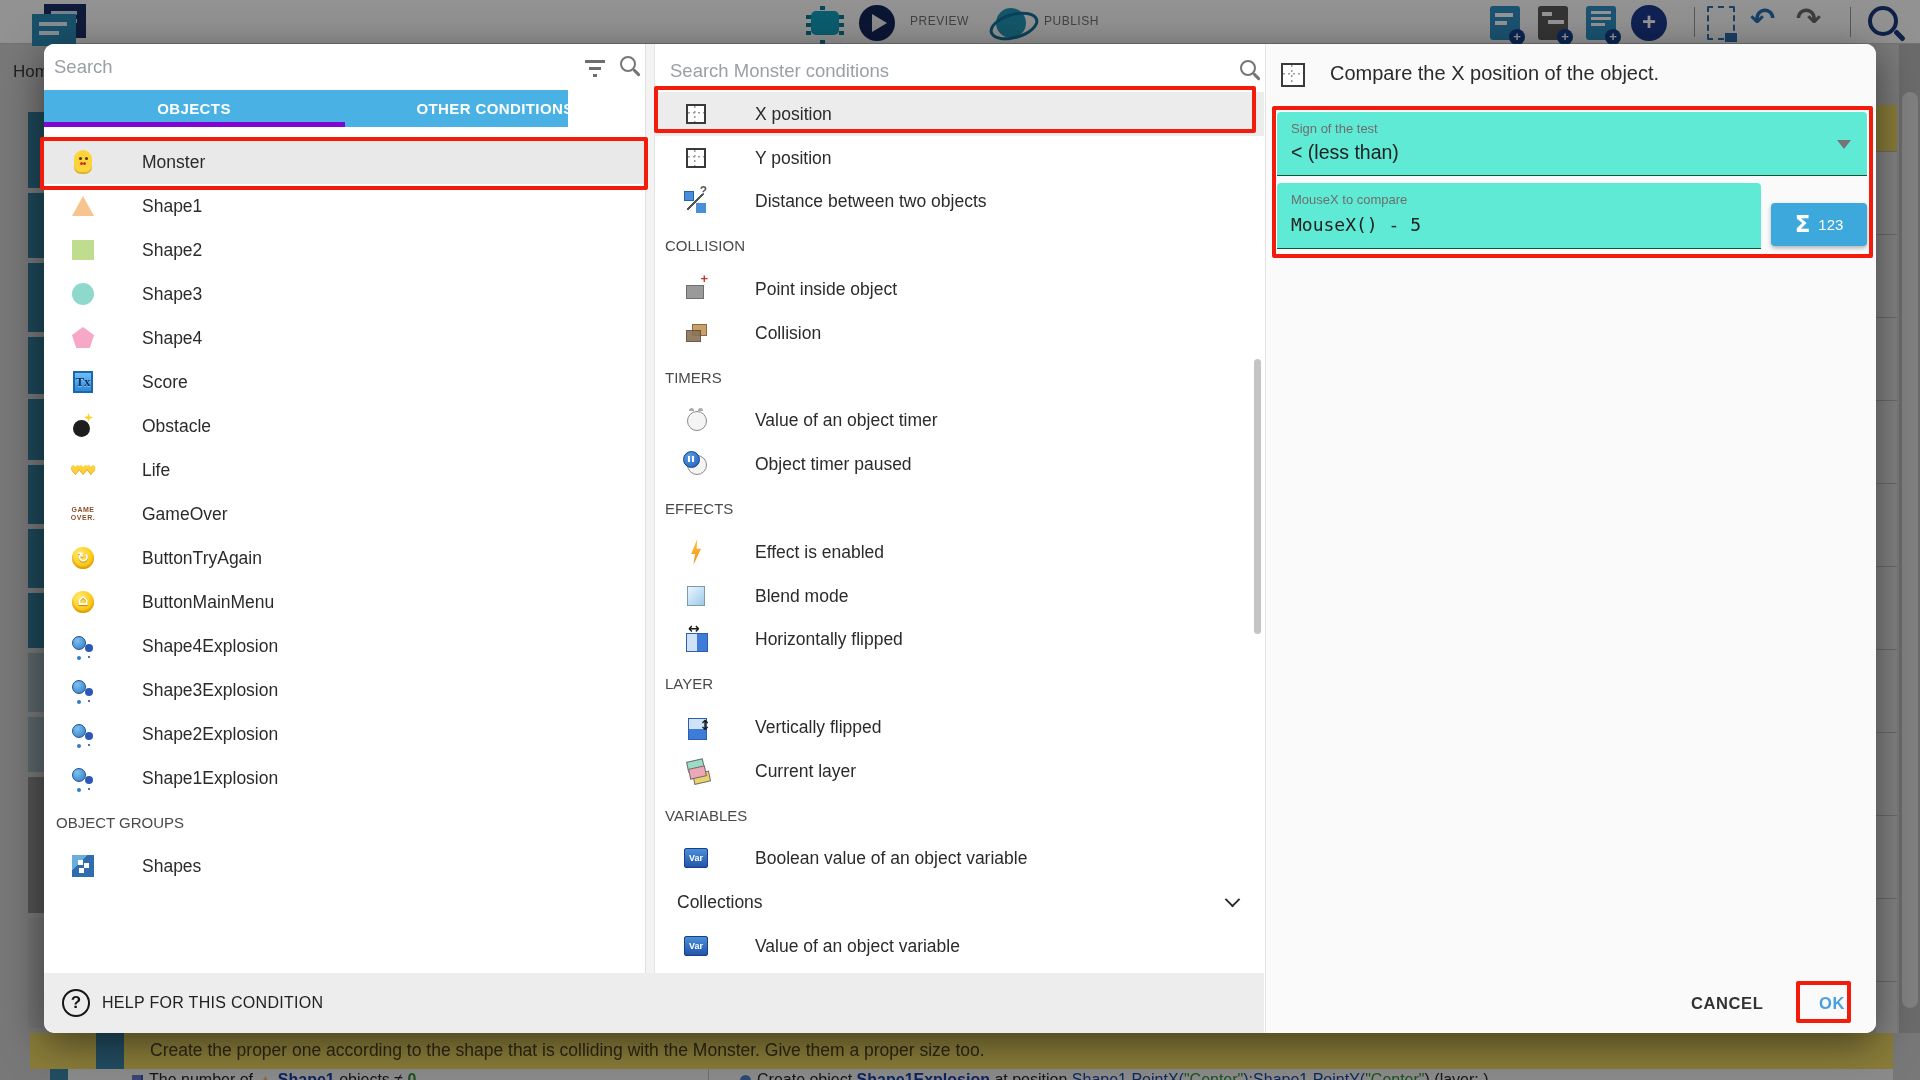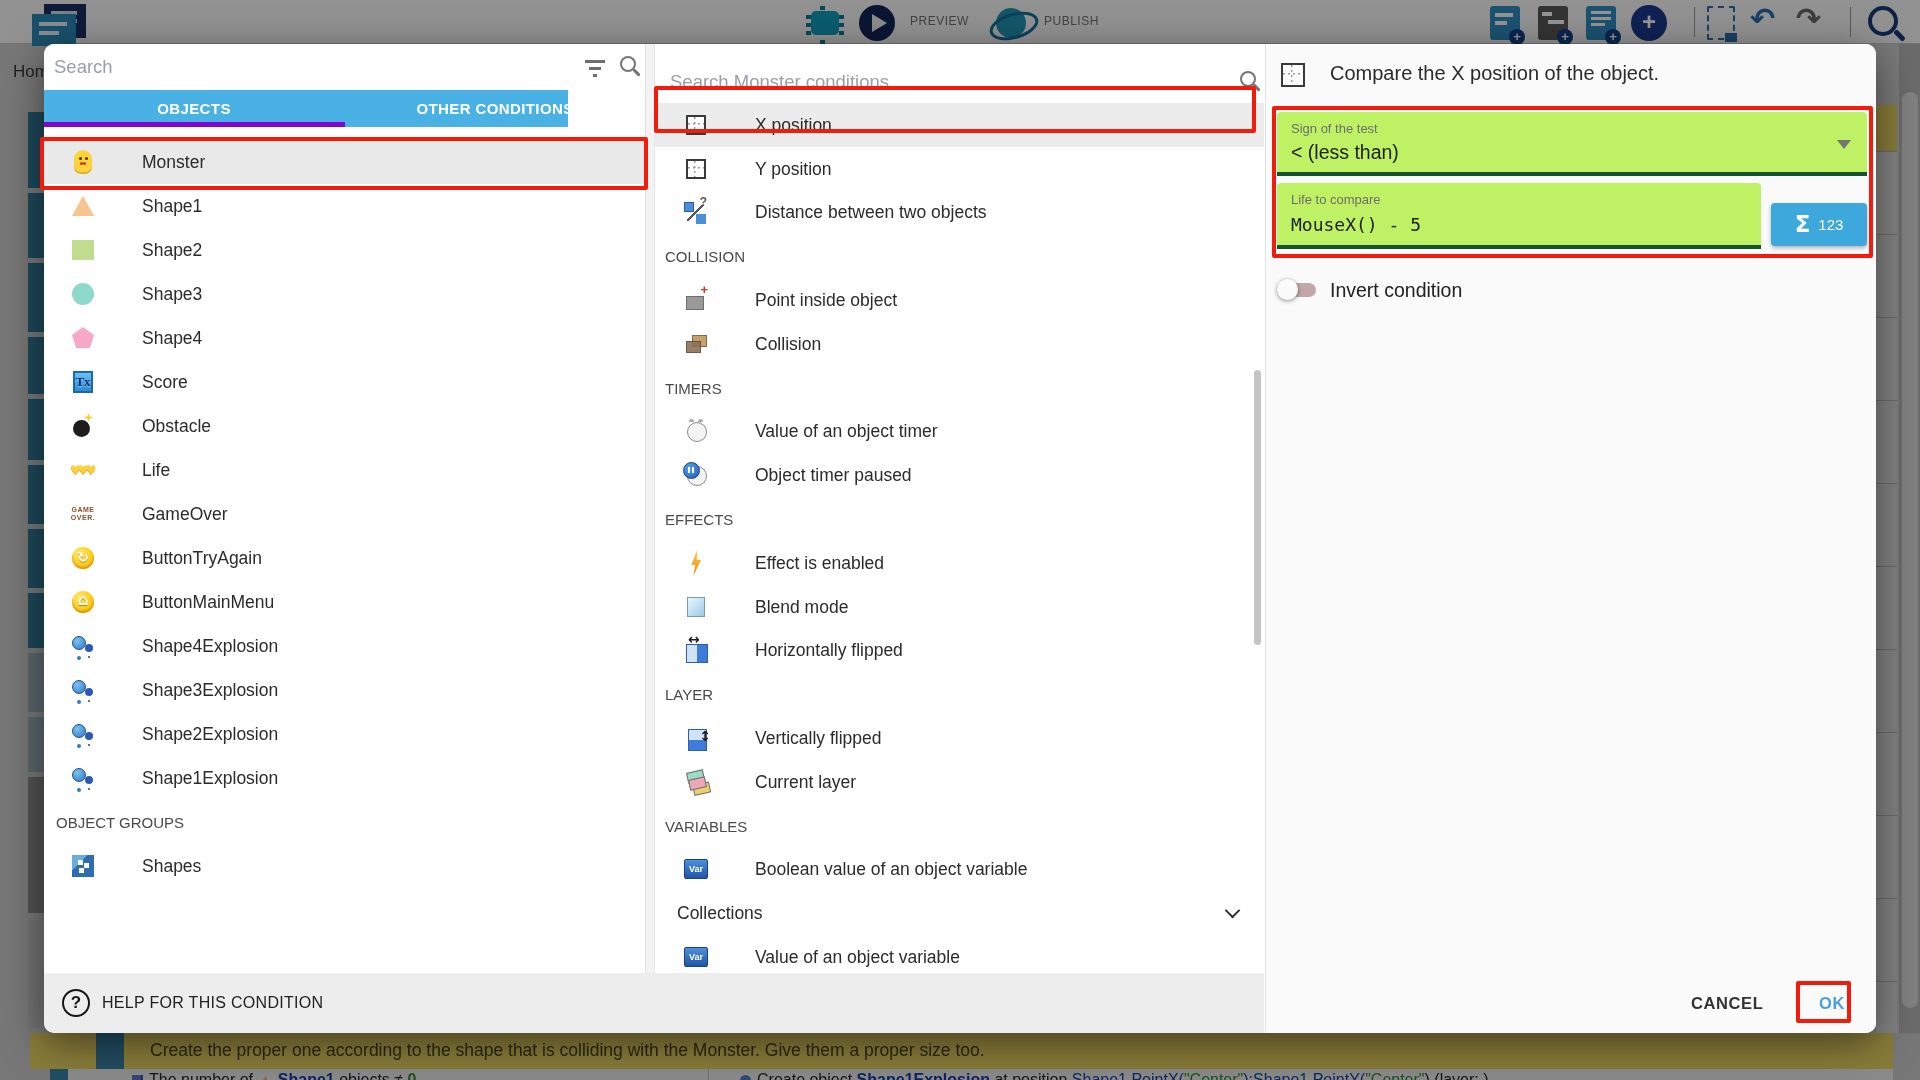--- a/index.html
+++ b/index.html
@@ -86,41 +86,41 @@
   .tabline{position:absolute;left:0;bottom:0;width:301px;height:5px;background:#8007d2}
   .llist{position:absolute;left:0;top:96px;width:601px}
   .lrow{position:relative;height:44px}
   .lrow.selected{background:#e9e9e9}
   .lrow .ic{position:absolute;left:26px;top:50%;width:26px;height:26px;transform:translateY(-50%)}
   .lrow .lbl{position:absolute;left:98px;top:50%;transform:translateY(-50%);font-size:17.5px;color:#2b2b2b;white-space:nowrap}
   .lrow.header .lbl{left:12px;font-size:15px;color:#4a4a4a}
   .vtrack{position:absolute;left:601px;top:0;width:10px;height:929px;background:#f3f3f3;border-left:1px solid #e0e0e0;border-right:1px solid #e6e6e6}
 
   
-  .cpanel{position:absolute;left:611px;top:15px;width:609px;height:929px;background:#fff}
+  .cpanel{position:absolute;left:611px;top:4px;width:609px;height:929px;background:#fff}
   .cpanel .searchrow{height:44px}
   .cpanel input{left:15px;width:540px}
   .cpanel .mag{left:585px;top:12px}
   .clist{position:absolute;left:0;top:44px;width:609px}
   .crow{position:relative;height:43.8px}
   .crow.selected{background:#ececec}
   .crow .ic{position:absolute;left:28px;top:50%;width:26px;height:26px;transform:translateY(-50%)}
   .crow .lbl{position:absolute;left:100px;top:50%;transform:translateY(-50%);font-size:17.5px;color:#2b2b2b;white-space:nowrap}
   .crow.header .lbl{left:10px;font-size:15px;color:#4a4a4a}
   .crow.collapse .lbl{left:22px}
   .chev{display:none;position:absolute;right:26px;top:50%;width:11px;height:11px;border-right:2.5px solid #2a2a2a;border-bottom:2.5px solid #2a2a2a;transform:translateY(-72%) rotate(45deg)}
   .crow.collapse .chev{display:block}
   .cthumb{position:absolute;left:599px;top:311px;width:7px;height:275px;background:#c4c4c4;border-radius:4px}
 
   
   .rpanel{position:absolute;left:1221px;top:0;width:611px;height:989px;background:#fafafa;border-left:1px solid #e3e3e3}
   .rhead{position:absolute;left:12px;top:14px;height:34px}
   .rhead .ic{position:absolute;left:0;top:2px;width:30px;height:30px}
   .rtitle{position:absolute;left:52px;top:4px;font-size:20px;color:#2b2b2b;white-space:nowrap}
-  .field{position:absolute;background:#bef264;border-bottom:4px solid #14532d;border-radius:4px 4px 0 0}
+  .field{position:absolute;background:#5eead4;border-bottom:1px solid #14532d;border-radius:4px 4px 0 0}
   .f-sign{left:11px;top:68px;width:590px;height:64px}
   .f-val{left:11px;top:139px;width:484px;height:66px}
   .field .flabel{position:absolute;left:14px;top:9px;font-size:13px;color:#6e6e6e}
   .field .fvalue{position:absolute;left:14px;top:29px;font-size:19.5px;color:#212121;white-space:nowrap}
   .f-val .fvalue{font-family:"DejaVu Sans Mono",monospace;font-size:18px;top:31px}
   .ddarrow{position:absolute;right:16px;top:28px;border-left:7px solid transparent;border-right:7px solid transparent;border-top:9px solid #757575}
   .sigmabtn{position:absolute;left:505px;top:159px;width:96px;height:43px;background:#3ca8dc;border-radius:4px;box-shadow:0 2px 4px rgba(0,0,0,.3);color:#fff;text-align:center;cursor:pointer}
   .sigmabtn .sg{font:700 23px/43px "DejaVu Sans",sans-serif;vertical-align:top}
   .sigmabtn .num{font:400 15px/43px "Liberation Sans",sans-serif;margin-left:8px;vertical-align:top}
   .invert{position:absolute;left:0;top:228px;width:611px;height:34px}
@@ -500,31 +500,25 @@
     <div class="rhead">
       <span class="ic ic-pos"></span>
       <span class="rtitle">Compare the X position of the object.</span>
     </div>
     <div class="field f-sign">
       <div class="flabel">Sign of the test</div>
       <div class="fvalue">&lt; (less than)</div>
       <div class="ddarrow"></div>
     </div>
     <div class="field f-val">
-      <div class="flabel">Life to compare</div>
+      <div class="flabel">MouseX to compare</div>
       <div class="fvalue">MouseX() - 5</div>
     </div>
     <div class="sigmabtn">
       <span class="sg">Σ</span><span class="num">123</span>
-    </div>
-    <div class="invert">
-      <div class="switch">
-        <div class="knob"></div>
-      </div>
-      <div class="invlabel">Invert condition</div>
     </div>
     <div class="dlgbtn btn-cancel">CANCEL</div>
     <div class="dlgbtn btn-ok">OK</div>
   </div>
 
   <div class="lfooter">
     <div class="helpico">?</div>
     <div class="helptxt">HELP FOR THIS CONDITION</div>
   </div>
 </div>

